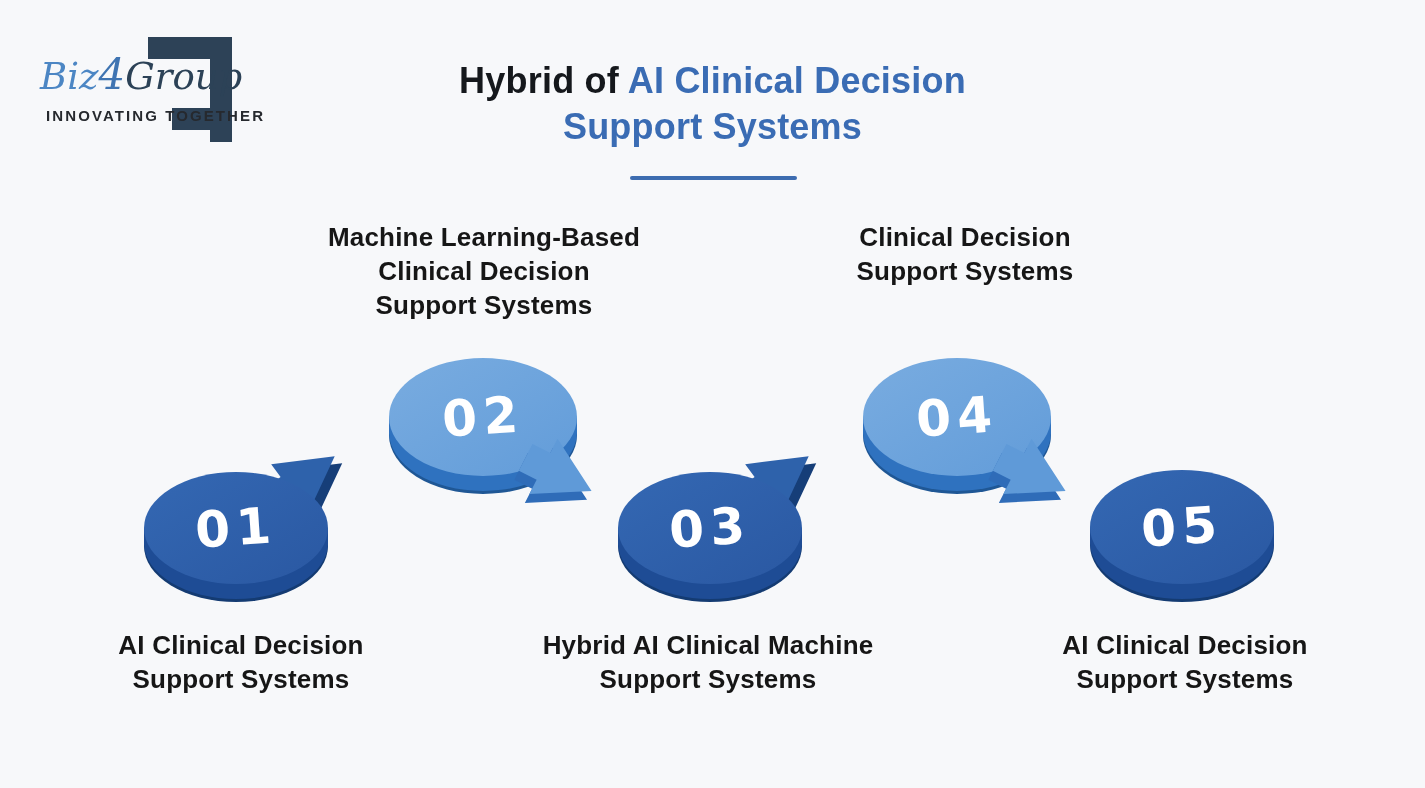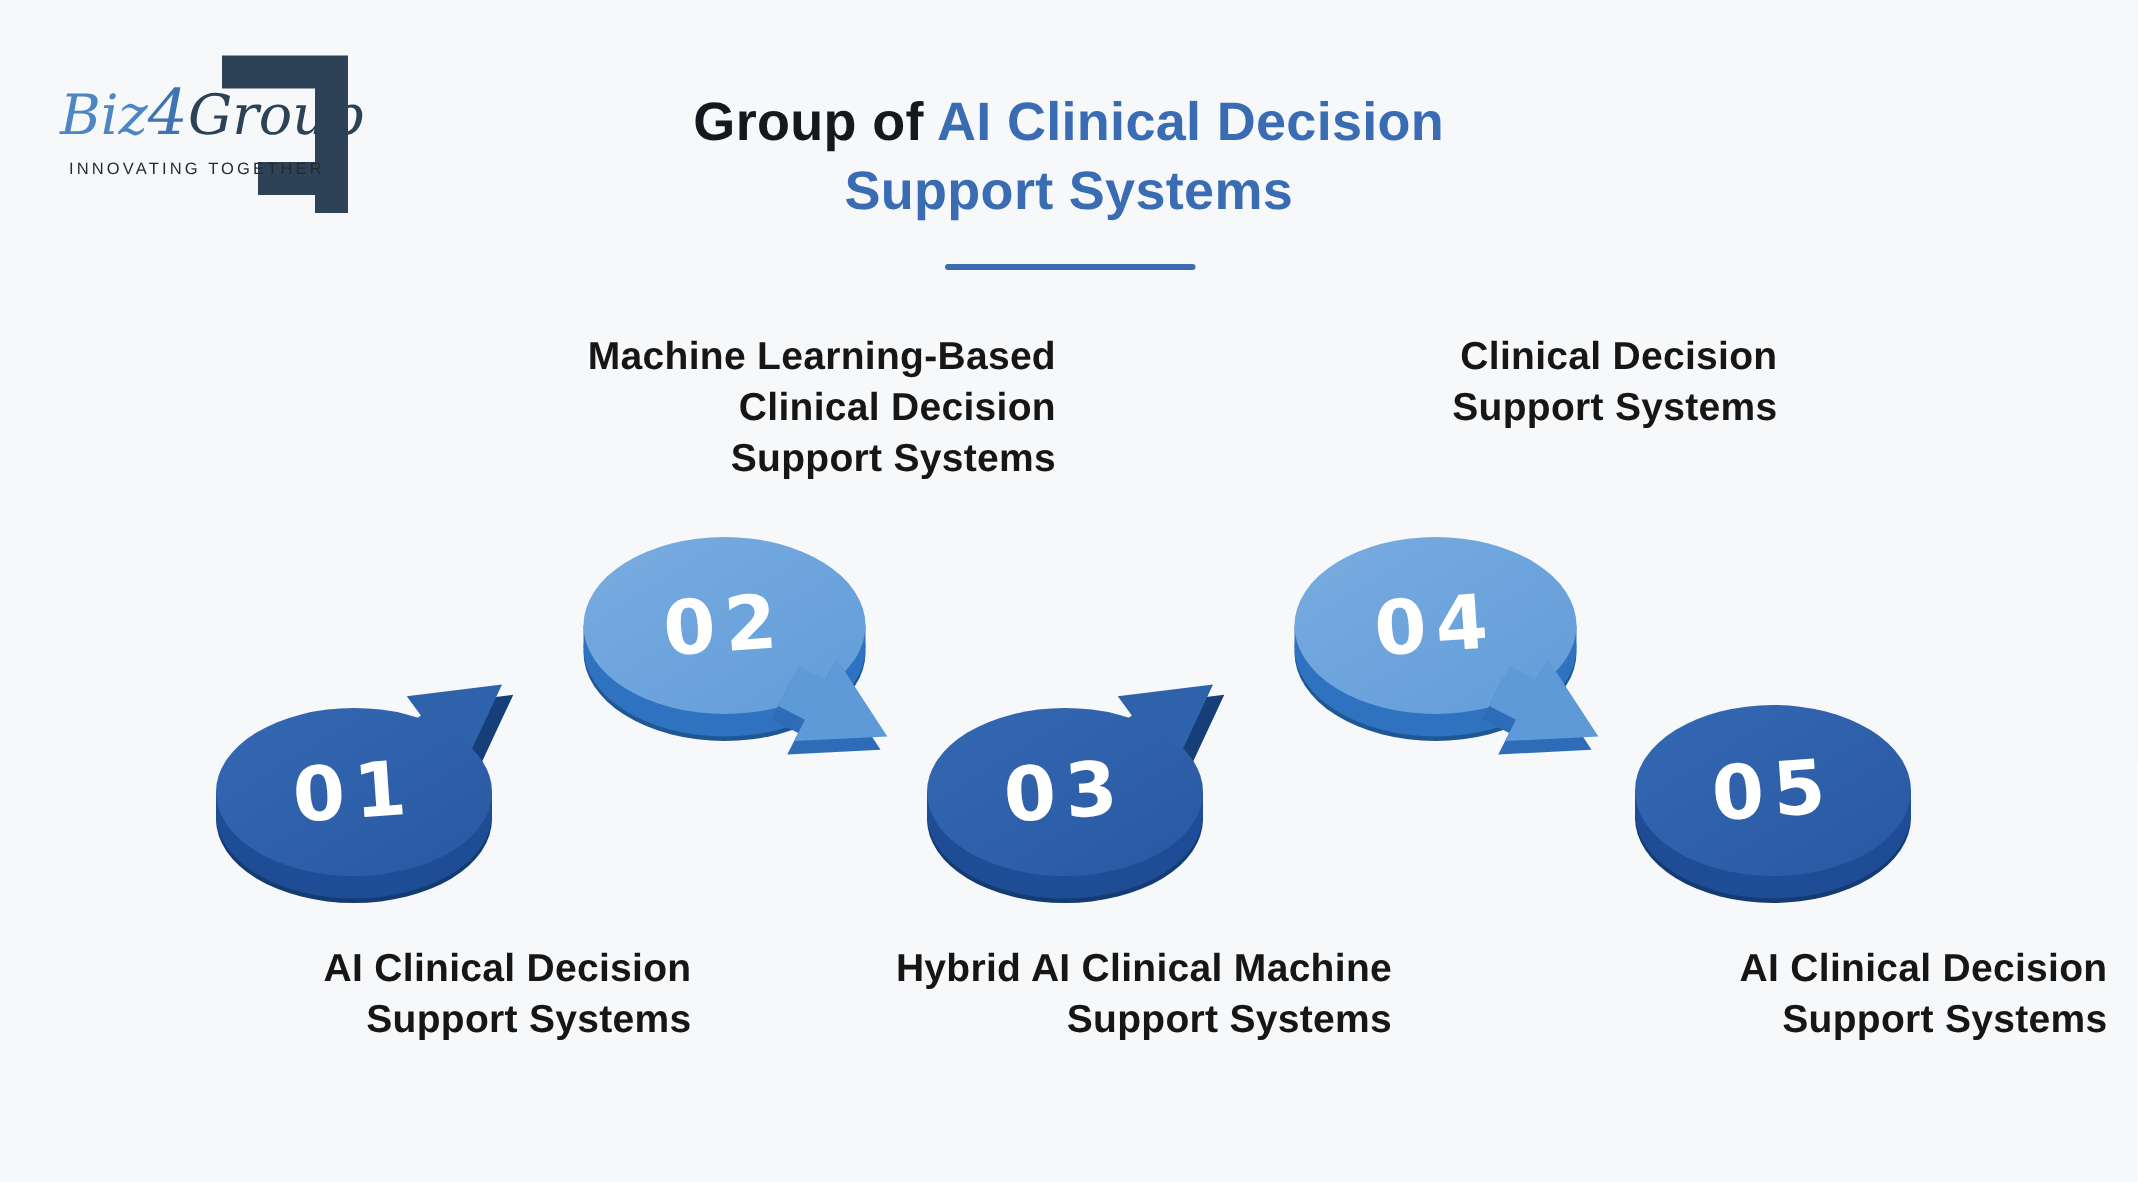--- a/index.html
+++ b/index.html
@@ -13,35 +13,35 @@
   .logo-mark{fill:#2d4257;}
   .logo-text{
     position:absolute;left:40px;top:52px;white-space:nowrap;
     font-family:"DejaVu Serif", serif;font-style:italic;font-size:37px;line-height:46px;
   }
   .logo-biz{color:#4c86c4;}
   .logo-4{color:#3f74b2;font-size:42px;}
   .logo-group{color:#2c4257;}
   .logo-tagline{
     position:absolute;left:46px;top:107px;
-    font-size:11px;font-weight:400;letter-spacing:2.1px;color:#26292e;white-space:nowrap;
+    font-size:15px;font-weight:700;letter-spacing:2.1px;color:#26292e;white-space:nowrap;
   }
   
   .title{
     position:absolute;left:0;top:58px;width:100%;text-align:center;
     font-size:36px;line-height:46px;font-weight:700;color:#15181c;letter-spacing:0.2px;
   }
   .title .hl{color:#3a6cb4;}
   .title-underline{
     position:absolute;left:630px;top:176px;width:167px;height:4px;
     background:#3d6cb0;border-radius:2px;
   }
   
   .step-label{
-    position:absolute;width:440px;text-align:right;
+    position:absolute;width:440px;text-align:center;
     font-size:26px;line-height:34px;font-weight:700;color:#161616;letter-spacing:0.2px;
   }
   .step-label span{display:block;}
   
   .badge{position:absolute;}
   .disc-dark-top{fill:url(#gradDark);}
   .disc-dark-side{fill:#1e4c95;}
   .disc-dark-rim{fill:#143b72;}
   .disc-light-top{fill:url(#gradLight);}
   .disc-light-side{fill:#2f72bf;}
@@ -74,21 +74,21 @@
     </defs>
   </svg>
 
   <svg class="logo-mark-svg" width="260" height="160" viewBox="0 0 260 160">
     <path class="logo-mark" d="M148,37 L232,37 L232,142 L210,142 L210,130 L172,130 L172,108 L210,108 L210,59 L148,59 Z"></path>
   </svg>
   <div class="logo-text"><span class="logo-biz">Biz</span><span class="logo-4">4</span><span class="logo-group">Group</span></div>
   <div class="logo-tagline">INNOVATING TOGETHER</div>
 
   <div class="title">
-    <div><span>Group of </span><span class="hl">AI Clinical Decision</span></div>
+    <div><span>Hybrid of </span><span class="hl">AI Clinical Decision</span></div>
     <div><span class="hl">Support Systems</span></div>
   </div>
   <div class="title-underline"></div>
 
   <div class="step-label" style="left:264px;top:220px">
     <span>Machine Learning-Based</span>
     <span>Clinical Decision</span>
     <span>Support Systems</span>
   </div>
   <div class="step-label" style="left:745px;top:220px">

